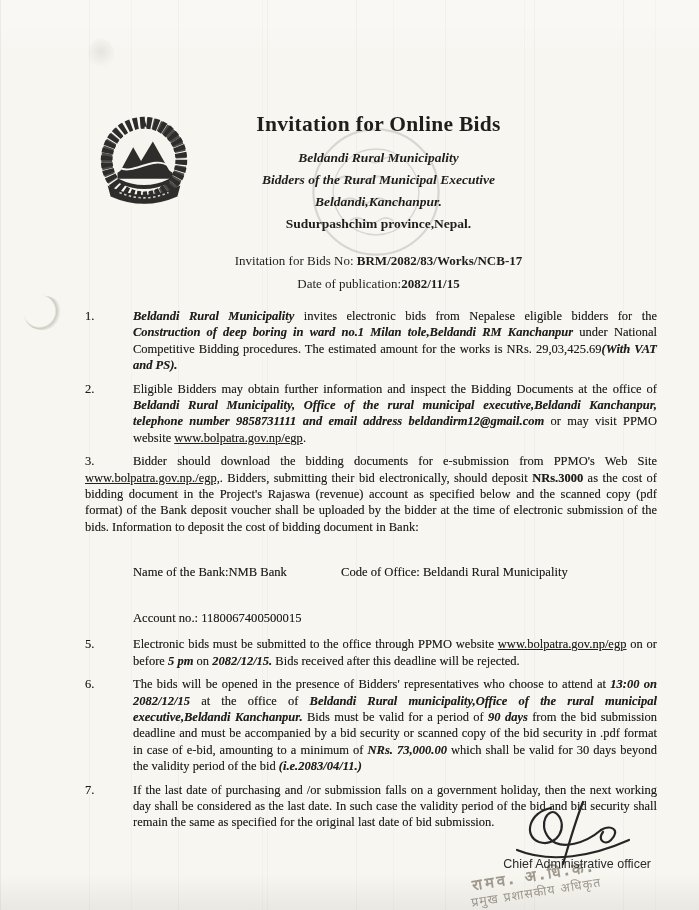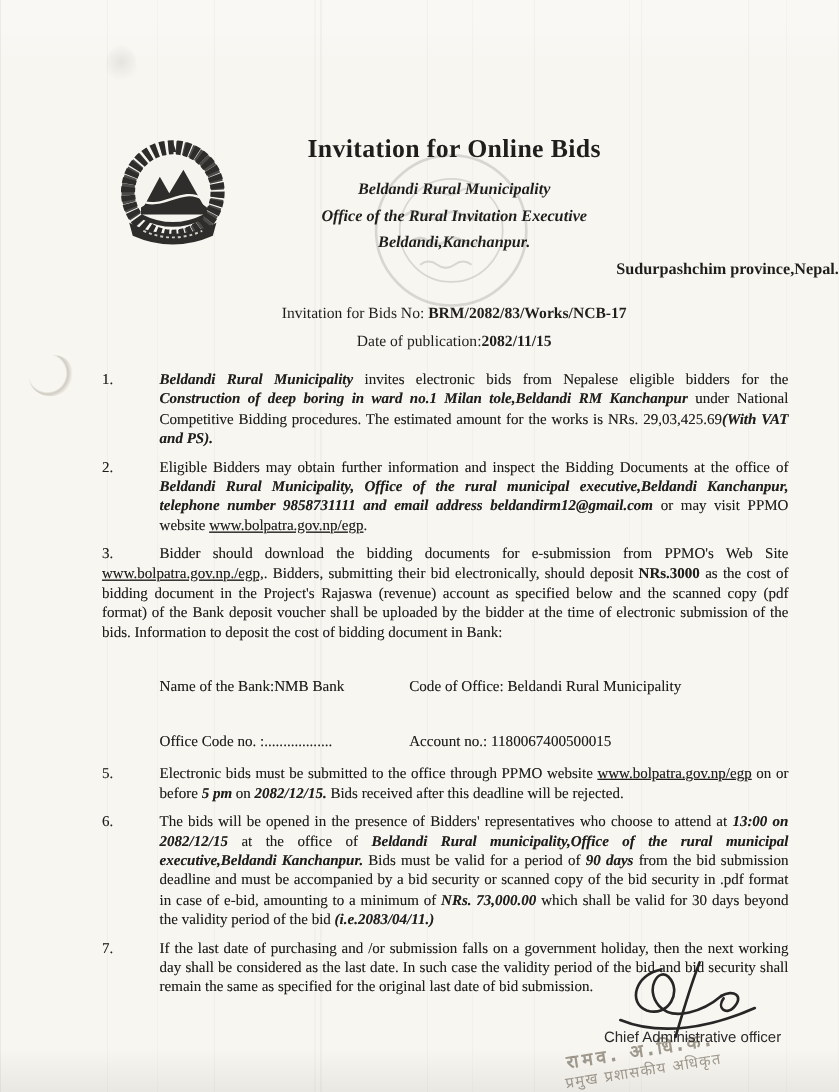--- a/index.html
+++ b/index.html
@@ -16,21 +16,21 @@
     background:radial-gradient(circle at 50% 40%, rgba(120,118,110,.28), transparent 65%); opacity:.5;}
   .punch{position:absolute; left:24px; top:296px; width:38px; height:34px; border-radius:50%;
     background:radial-gradient(circle at 42% 42%, rgba(248,246,241,0) 52%, rgba(175,170,158,.55) 58%, rgba(248,246,241,0) 72%);
     transform:rotate(-14deg);}
   
   .emblem{position:absolute; left:90px; top:112px; width:108px; height:102px;}
   .hstamp{position:absolute; left:300px; top:118px; width:152px; height:148px; opacity:.26;}
   .header-text{position:absolute; left:0; right:0; top:112px; text-align:center; padding-left:58px; z-index:2;}
   .doc-title{font-size:21.5px; font-weight:bold; letter-spacing:.3px;}
   .org-line{font-size:13.5px; font-weight:bold; font-style:italic; line-height:22px;}
-  .org-line.plain{font-style:normal;text-align:right;}
+  .org-line.plain{font-style:normal;}
   .org-block{margin-top:10px;}
   .bid-line{margin-top:18px; font-size:13px;}
   .pub-line{margin-top:7px; font-size:13px;}
   .bid-line b, .pub-line b{font-weight:bold;}
   
   .body{position:absolute; left:85px; right:42px; top:308px; font-size:12.5px; line-height:16.4px;
         text-align:justify; text-shadow:0 0 .4px rgba(25,25,25,.45);}
   .para{margin-bottom:7px;}
   .para.hanging{display:grid; grid-template-columns:48px 1fr;}
   .num{display:block;}
@@ -82,21 +82,21 @@
       <path d="M48 90 q8 -6 16 0 t16 0 t16 0 t16 0" stroke-width="2.4"></path>
       <path d="M56 112 q8 -6 16 0 t16 0 t16 0" stroke-width="2"></path>
       <path d="M60 44 q8 -6 16 0 t16 0 t16 0" stroke-width="2"></path>
     </g>
   </svg>
 
   <div class="header-text">
     <div class="doc-title">Invitation for Online Bids</div>
     <div class="org-block">
       <div class="org-line">Beldandi Rural Municipality</div>
-      <div class="org-line">Office of the Rural Invitation Executive</div>
+      <div class="org-line">Bidders of the Rural Municipal Executive</div>
       <div class="org-line">Beldandi,Kanchanpur.</div>
       <div class="org-line plain">Sudurpashchim province,Nepal.</div>
     </div>
     <div class="bid-line"><span>Invitation for Bids No: </span><b>BRM/2082/83/Works/NCB-17</b></div>
     <div class="pub-line"><span>Date of publication:</span><b>2082/11/15</b></div>
   </div>
 
   <div class="body">
 
     <div class="para hanging">
@@ -112,21 +112,20 @@
     <div class="para flush">
       <span class="num-inline">3.</span><span class="ptext"><span class="r-n">Bidder should download the bidding documents for e-submission from PPMO's Web Site </span><span class="r-u">www.bolpatra.gov.np./egp,</span><span class="r-n">. Bidders, submitting their bid electronically, should deposit </span><span class="r-b">NRs.3000</span><span class="r-n"> as the cost of bidding document in the Project's Rajaswa (revenue) account as specified below and the scanned copy (pdf format) of the Bank deposit voucher shall be uploaded by the bidder at the time of electronic submission of the bids. Information to deposit the cost of bidding document in Bank:</span></span>
     </div>
 
     <div class="bank">
       <div class="bank-row">
         <span>Name of the Bank:NMB Bank</span>
         <span>Code of Office: Beldandi Rural Municipality</span>
       </div>
       <div class="bank-row">
-        <span>Office Code no. :..................</span>
         <span>Account no.: 1180067400500015</span>
       </div>
     </div>
 
 
     <div class="para hanging">
       <span class="num">5.</span>
       <span class="ptext"><span class="r-n">Electronic bids must be submitted to the office through PPMO website </span><span class="r-u">www.bolpatra.gov.np/egp</span><span class="r-n"> on or before </span><span class="r-bi">5 pm</span><span class="r-n"> on </span><span class="r-bi">2082/12/15.</span><span class="r-n"> Bids received after this deadline will be rejected.</span></span>
     </div>
 

